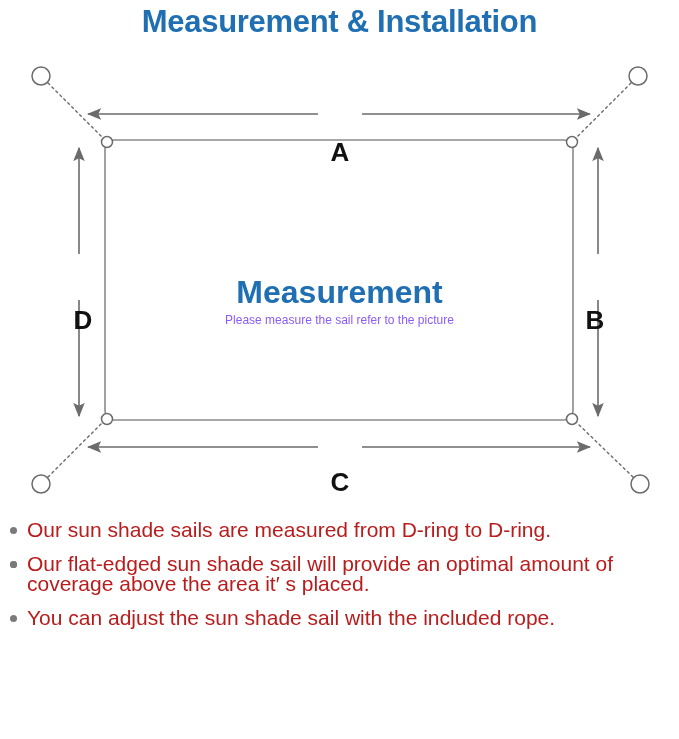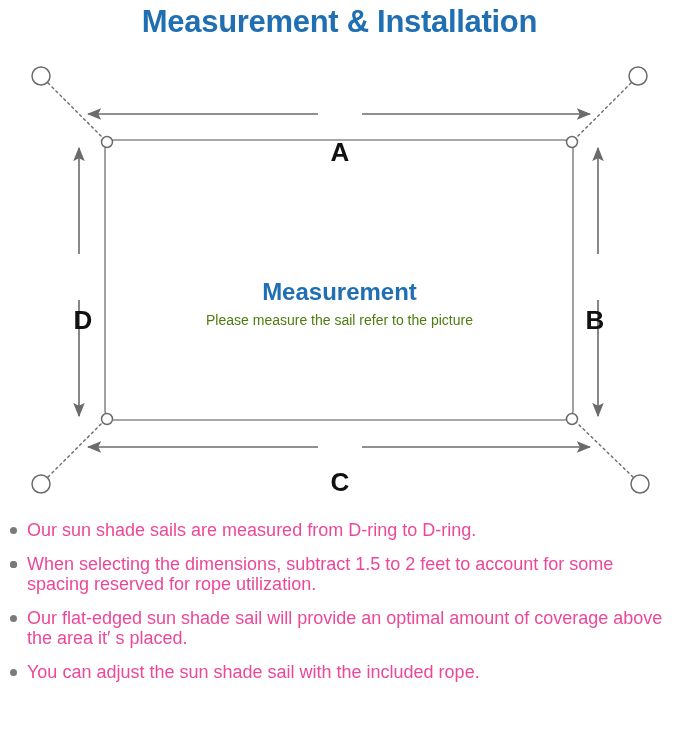--- a/index.html
+++ b/index.html
@@ -38,29 +38,29 @@
   #center-label {
     position: absolute;
     left: 0;
     top: 233px;
     width: 679px;
     text-align: center;
     pointer-events: none;
   }
   #center-label .cl-main {
     display: block;
-    font-size: 24px;
+    font-size: 32px;
     font-weight: bold;
     color: #1F6FB2;
     line-height: 30px;
   }
   #center-label .cl-sub {
     display: block;
-    font-size: 14px;
-    color: #4d7c0f;
+    font-size: 12px;
+    color: #8b5cf6;
     line-height: 22px;
     margin-top: 2px;
   }
   .dim-label {
     position: absolute;
     font-size: 26px;
     font-weight: bold;
     color: #111111;
     font-family: "Liberation Sans", sans-serif;
     line-height: 26px;
@@ -75,22 +75,22 @@
   #notes {
     position: absolute;
     left: 0;
     top: 520px;
     width: 679px;
   }
   .note-item {
     position: relative;
     padding-left: 27px;
     margin-bottom: 14px;
-    color: #ec4899;
-    font-size: 18px;
+    color: #b91c1c;
+    font-size: 21px;
     line-height: 20px;
     padding-right: 4px;
   }
   .note-item .bullet {
     position: absolute;
     left: 10px;
     top: 7px;
     width: 7px;
     height: 7px;
     border-radius: 50%;
@@ -171,23 +171,19 @@
 <div id="notes">
   <div class="note-item">
     <span class="bullet"></span>
     <span>Our sun shade sails are measured from D-ring to D-ring.</span>
   </div>
   <div class="note-item">
     <span class="bullet"></span>
   </div>
   <div class="note-item">
     <span class="bullet"></span>
-    <span>When selecting the dimensions, subtract 1.5 to 2 feet to account for some spacing reserved for rope utilization.</span>
-  </div>
-  <div class="note-item">
-    <span class="bullet"></span>
     <span>Our flat-edged sun shade sail will provide an optimal amount of coverage above the area it′ s placed.</span>
   </div>
   <div class="note-item">
     <span class="bullet"></span>
     <span>You can adjust the sun shade sail with the included rope.</span>
   </div>
 </div>
 
 </body></html>

